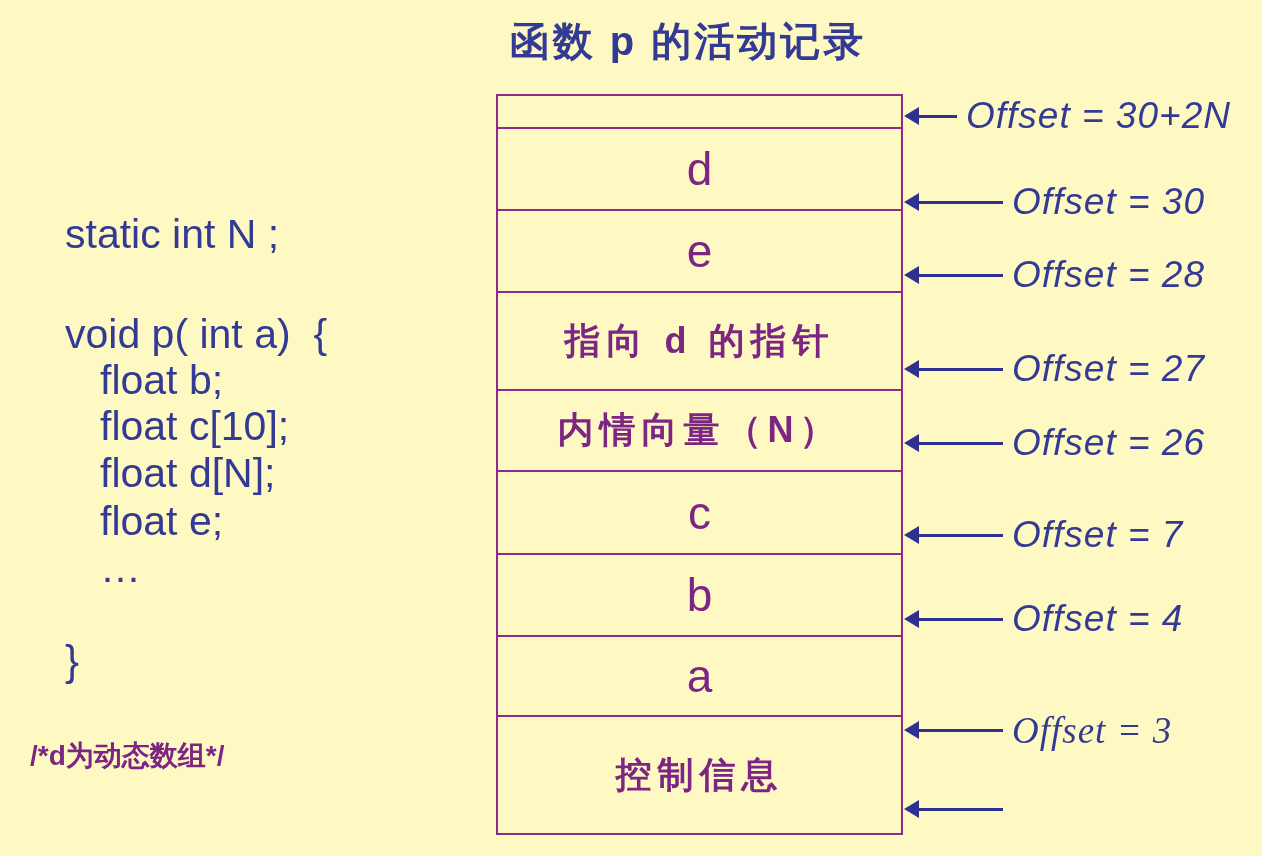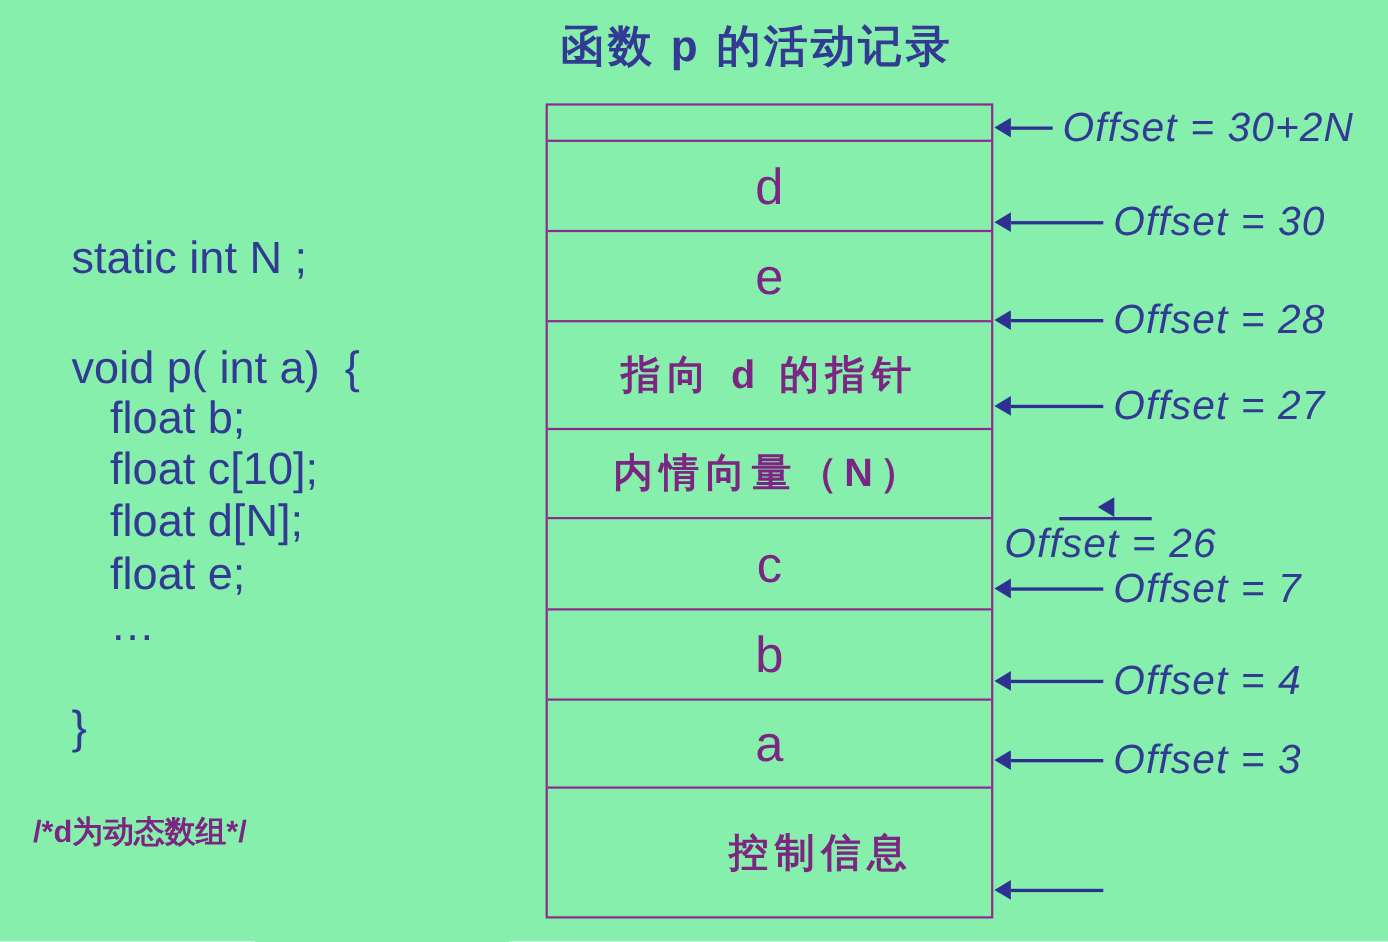--- a/index.html
+++ b/index.html
@@ -1,21 +1,21 @@
 <!DOCTYPE html>
 <html><head>
 <meta charset="utf-8">
 <style>
   * { margin: 0; padding: 0; box-sizing: border-box; }
   html, body { background: #ffffff; }
   .canvas {
     position: relative;
     width: 1262px;
     height: 856px;
-    background: #86efac;
+    background: #fef9c3;
     overflow: hidden;
     font-family: "Liberation Sans", sans-serif;
   }
 
   
   .diagram-title {
     position: absolute;
     left: 478px;
     top: 14px;
     width: 420px;
@@ -59,21 +59,21 @@
   }
   .stack-cell {
     width: 100%;
     border-bottom: 2px solid #8E2A8E;
     display: flex;
     align-items: center;
     justify-content: center;
     color: #7D2583;
     overflow: hidden;
   }
-  .stack-cell.last { border-bottom: none; margin-left: 47px; }
+  .stack-cell.last { border-bottom: none; }
   .cell-letter { font-size: 46px; }
   .cell-cjk { font-size: 36px; font-weight: bold; letter-spacing: 6px; }
 
   
   .offset-row {
     position: absolute;
     left: 904px;
     height: 38px;
     display: flex;
     align-items: center;
@@ -150,46 +150,46 @@
   <div class="offset-row" style="top:97px;">
     <span class="arrow-head"></span>
       <span class="arrow-line" style="width:38px;"></span>
     <span class="offset-label">Offset = 30+2N</span>
   </div>
   <div class="offset-row" style="top:183px;justify-content:center;">
     <span class="arrow-head"></span>
       <span class="arrow-line" style="width:84px;"></span>
     <span class="offset-label">Offset = 30</span>
   </div>
-  <div class="offset-row" style="top:272px;text-align:right;">
+  <div class="offset-row" style="top:256px;text-align:right;">
     <span class="arrow-head"></span>
       <span class="arrow-line" style="width:84px;"></span>
     <span class="offset-label">Offset = 28</span>
   </div>
   <div class="offset-row" style="top:350px;">
     <span class="arrow-head"></span>
       <span class="arrow-line" style="width:84px;"></span>
     <span class="offset-label">Offset = 27</span>
   </div>
-  <div class="offset-row" style="top:452px;flex-direction:column;">
+  <div class="offset-row" style="top:424px;">
     <span class="arrow-head"></span>
       <span class="arrow-line" style="width:84px;"></span>
     <span class="offset-label">Offset = 26</span>
   </div>
   <div class="offset-row" style="top:516px;">
     <span class="arrow-head"></span>
       <span class="arrow-line" style="width:84px;"></span>
     <span class="offset-label">Offset = 7</span>
   </div>
   <div class="offset-row" style="top:600px;">
     <span class="arrow-head"></span>
       <span class="arrow-line" style="width:84px;"></span>
     <span class="offset-label">Offset = 4</span>
   </div>
-  <div class="offset-row" style="top:672px;">
+  <div class="offset-row" style="top:711px;font-family:Liberation Serif, serif;">
     <span class="arrow-head"></span>
       <span class="arrow-line" style="width:84px;"></span>
     <span class="offset-label">Offset = 3</span>
   </div>
   <div class="offset-row" style="top:790px;">
     <span class="arrow-head"></span>
       <span class="arrow-line" style="width:84px;"></span>
   </div>
 
 </div>

